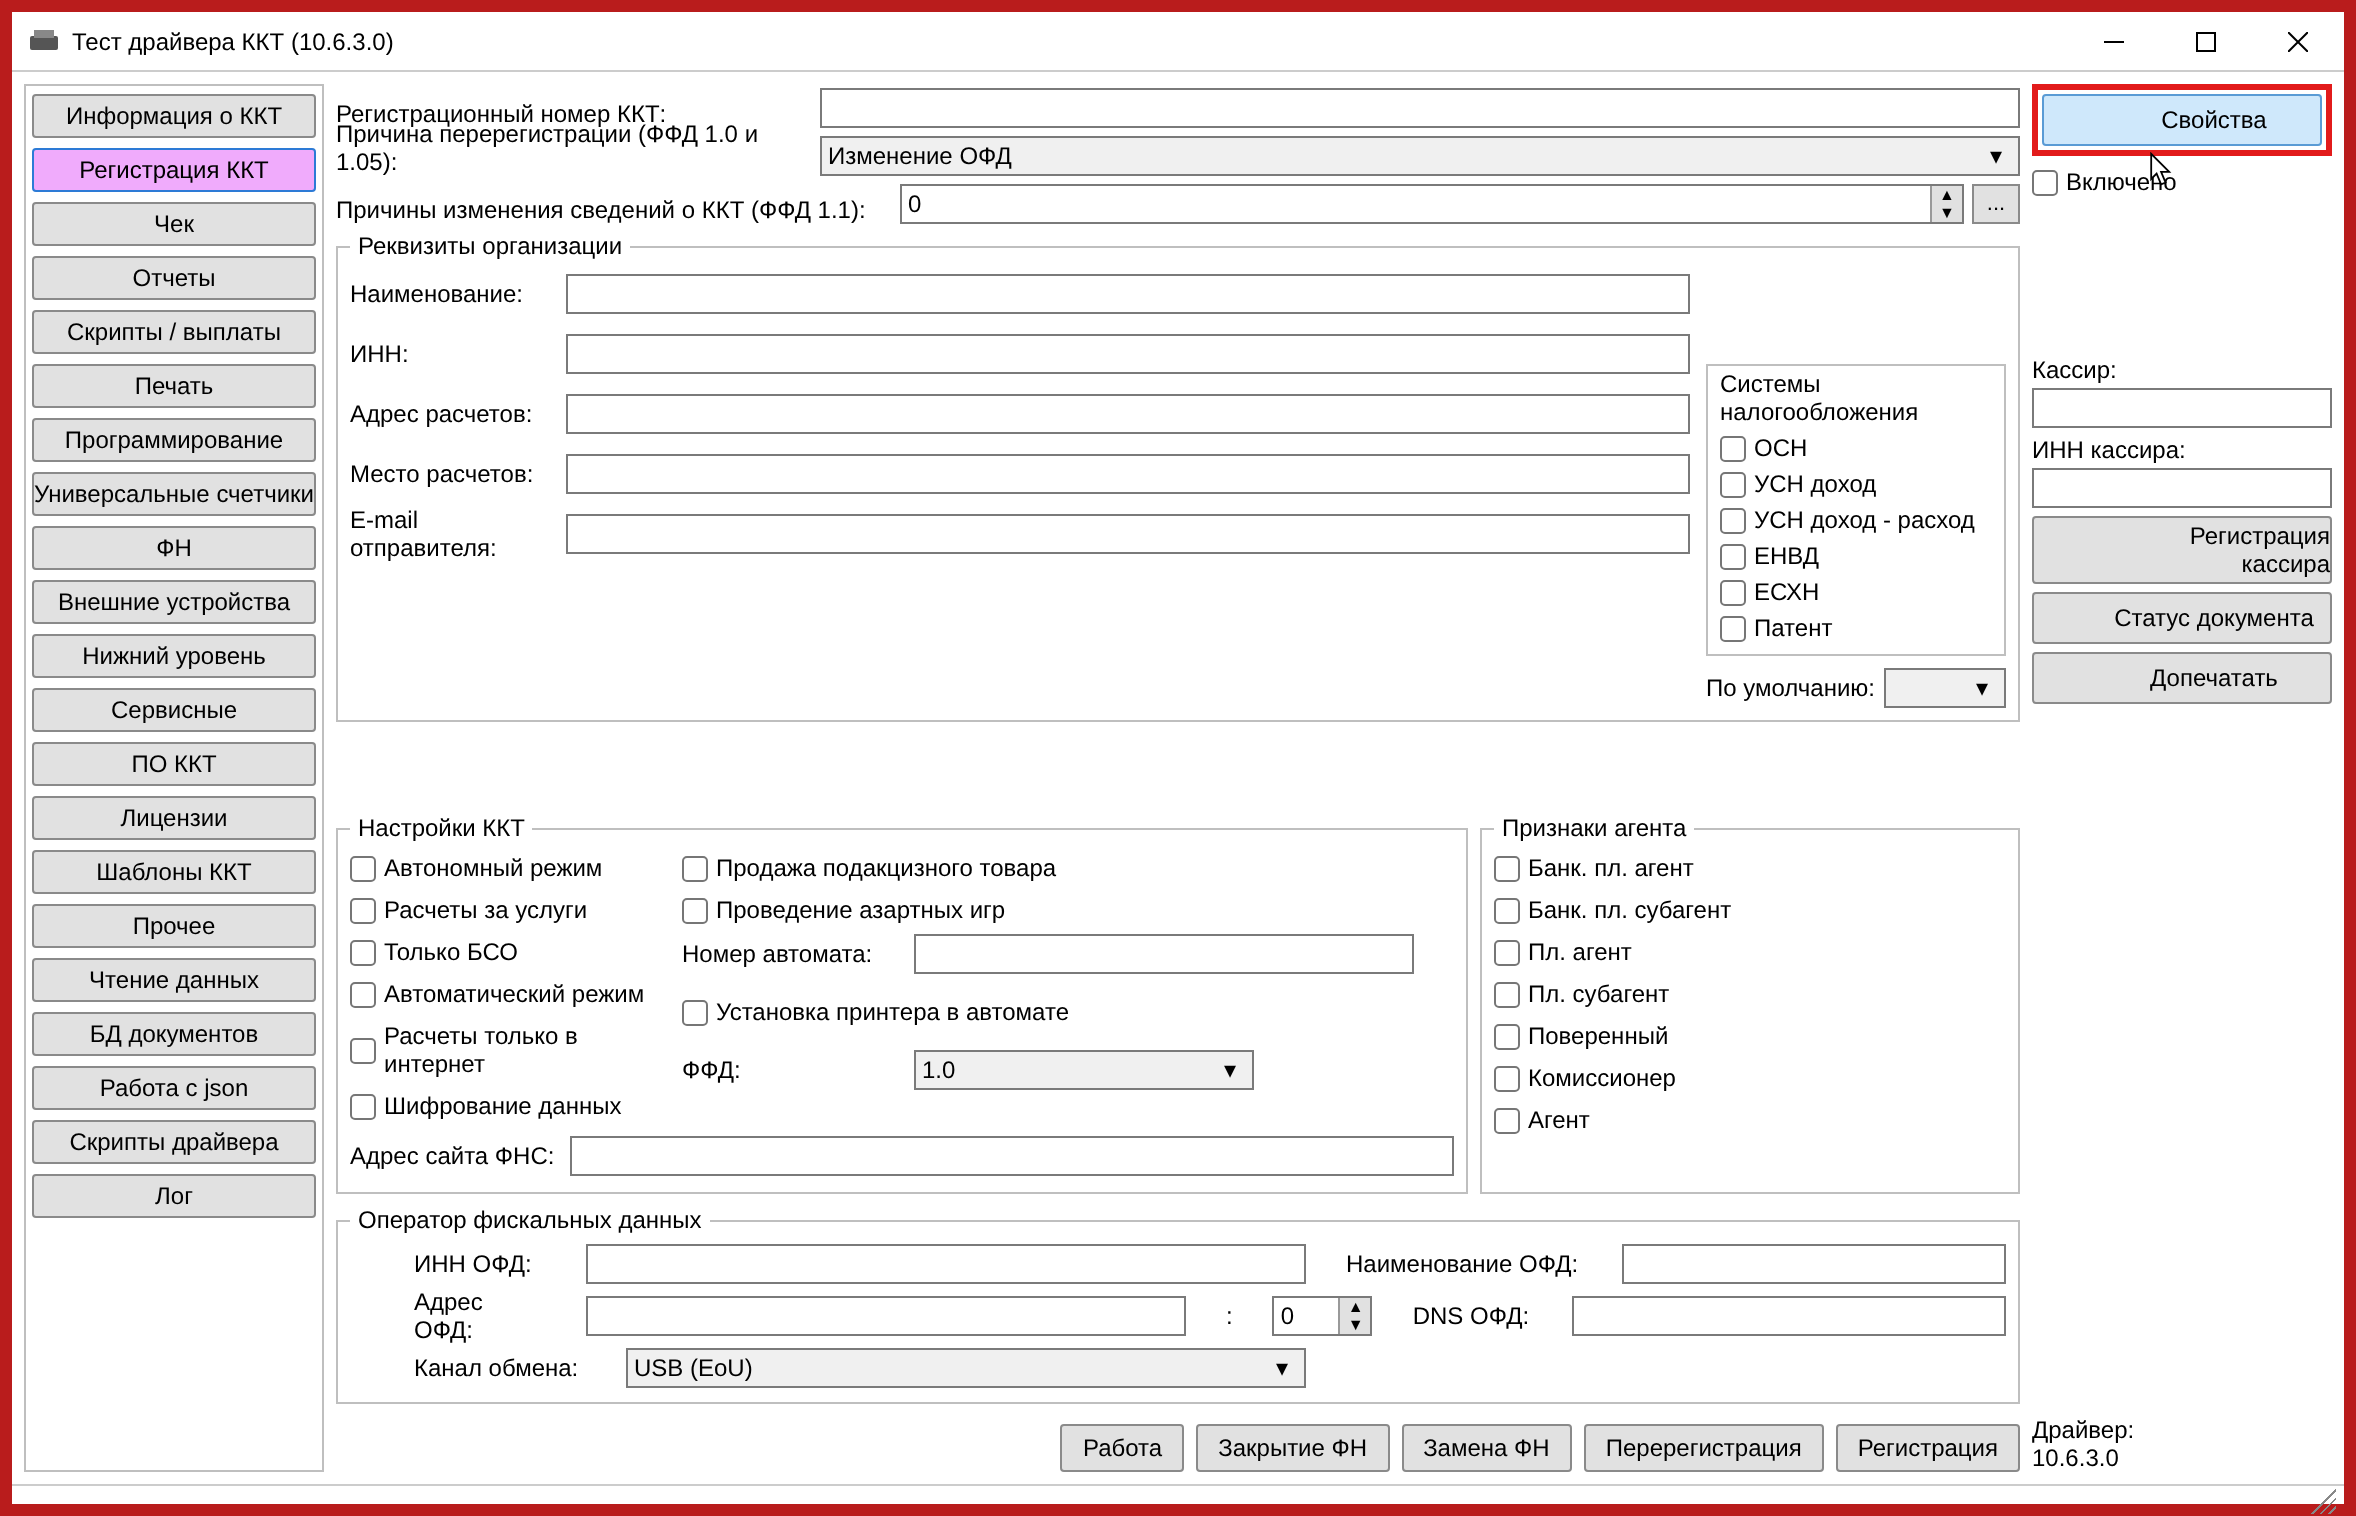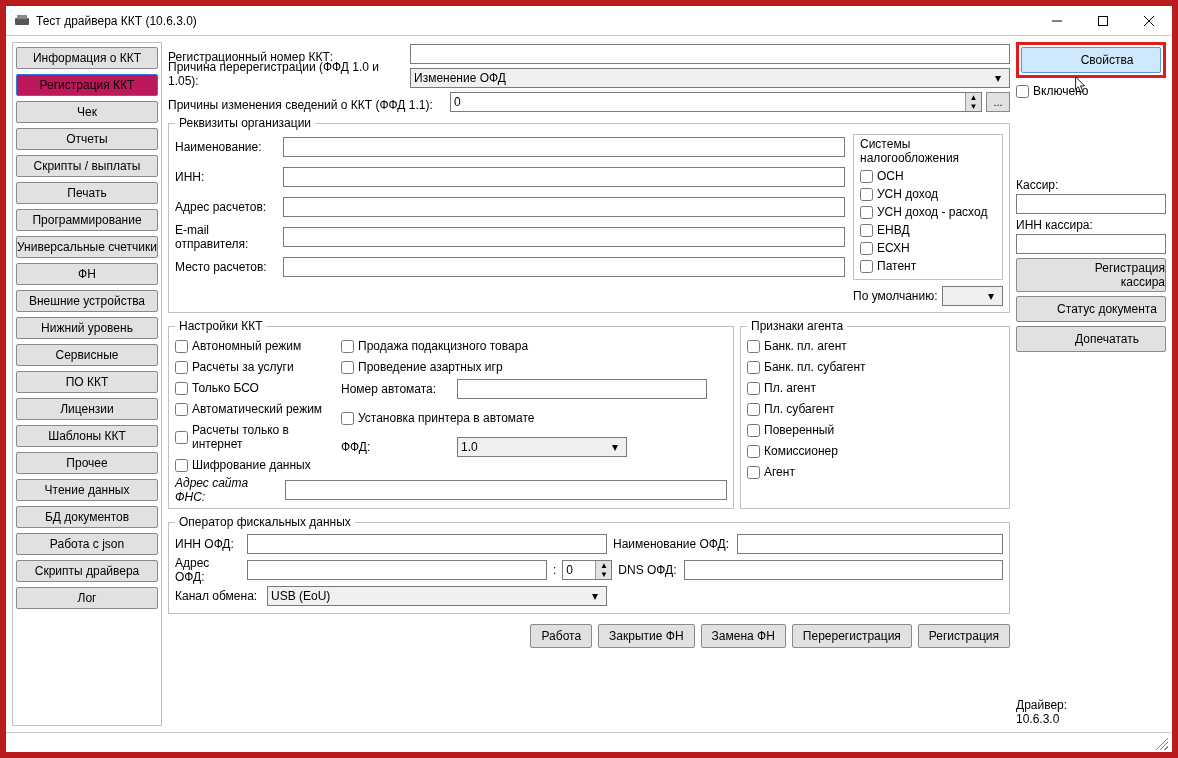--- a/index.html
+++ b/index.html
@@ -61,21 +61,21 @@
     background: #e1e1e1;
     border-radius: 2px;
     font-size: 12px;
     display: flex;
     align-items: center;
     justify-content: center;
     cursor: default;
     white-space: nowrap;
   }
   .side-btn.active {
-    background: #be185d;
+    background: #f0abfc;
     border-color: #2d7bd6;
   }
 
   .main {
     flex: 1;
     display: flex;
     flex-direction: column;
     gap: 2px;
     min-width: 0;
   }
@@ -142,20 +142,21 @@
   .org-r {
     display:flex; align-items:center; gap:4px; height:26px;
   }
   .org-r label { width: 104px; }
   .org-r .text { flex:1; }
   .tax-box {
     border: 1px solid #bfbfbf;
     width: 150px;
     padding: 2px 6px 4px 6px;
     font-size: 12px;
+    margin-top: 48px;
   }
   .tax-box .tb-title { margin: 0 0 2px 0; }
   .chk { display:flex; align-items:center; gap:4px; height:18px;}
   .chk input { margin:0; }
   .default-row { display: flex; align-items: center; gap: 4px; margin-top:2px;}
   .default-row .select { flex:1; }
 
   .settings-row {
     display: flex;
     gap: 8px;
@@ -165,25 +166,25 @@
   .settings-col.c2 { width: 370px;}
   .settings-col.c2 .sub { display:flex; align-items:center; gap:6px; }
   .settings-col.c2 .sub label { width:110px; }
   .agents { width: 180px; display:flex; flex-direction:column; gap:3px;}
   .text.small { width: 140px; }
   .select.small { width: 170px; }
 
   .ffd-row {
     display:flex; align-items:center; gap:6px; height: 24px;
   }
-  .ffd-row label { width:104px;font-style:italic;}
+  .ffd-row label { width:104px;}
   .ffd-row .text { flex:1; }
 
   .ofd-grid { display:flex; flex-direction:column; gap:4px;}
-  .ofd-line { display:flex; gap:6px; align-items:center; height:22px;}
+  .ofd-line { display:flex; gap:20px; align-items:center; height:22px;margin-left:32px;}
   .ofd-line label.l1 { width:66px; }
   .ofd-line .text { flex:1;}
   .ofd-line label.l2 { width:118px; text-align:left; }
   .ofd-line .select { flex:1;}
 
   .action-bar {
     display:flex; justify-content:flex-end; gap:6px; padding-top:6px;
   }
   .btn {
     height: 24px; padding: 0 10px;
@@ -315,25 +316,25 @@
             </div>
             <div class="org-r">
               <label>ИНН:</label>
               <input class="text" value="" style="">
             </div>
             <div class="org-r">
               <label>Адрес расчетов:</label>
               <input class="text" value="" style="">
             </div>
             <div class="org-r">
+              <label>Место расчетов:</label>
+              <input class="text" value="" style="">
+            </div>
+            <div class="org-r">
               <label>E-mail отправителя:</label>
-              <input class="text" value="" style="">
-            </div>
-            <div class="org-r">
-              <label>Место расчетов:</label>
               <input class="text" value="" style="">
             </div>
           </div>
           <div style="width:150px; display:flex; flex-direction:column; gap:4px;">
             <div class="tax-box">
               <div class="tb-title">Системы налогообложения</div>
               <div class="chk">
                   <input type="checkbox" style="">
                   <span>ОСН</span>
                 </div>
@@ -362,21 +363,21 @@
               <span>По умолчанию:</span>
               <div class="select">
                   <span class="v"></span>
                   <span class="dd">▾</span>
                 </div>
             </div>
           </div>
         </div>
       </fieldset>
 
-      <div style="display:flex; gap:6px;">
+      <div style="display:flex; gap:6px;margin-top:40px;">
         <fieldset style="flex:1">
           <legend>Настройки ККТ</legend>
           <div class="settings-row">
             <div class="settings-col c1">
               <div class="chk">
                   <input type="checkbox" style="">
                   <span>Автономный режим</span>
                 </div>
               <div class="chk">
                   <input type="checkbox" style="">

